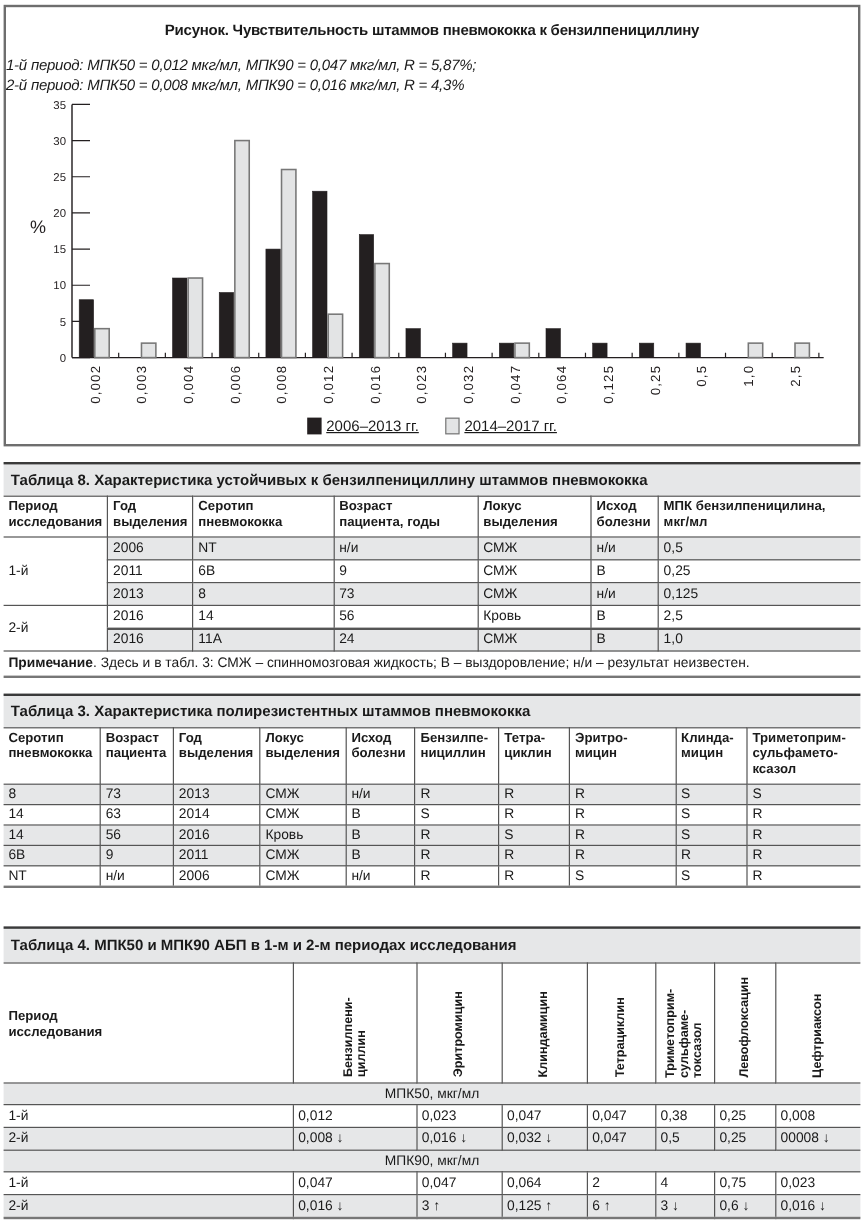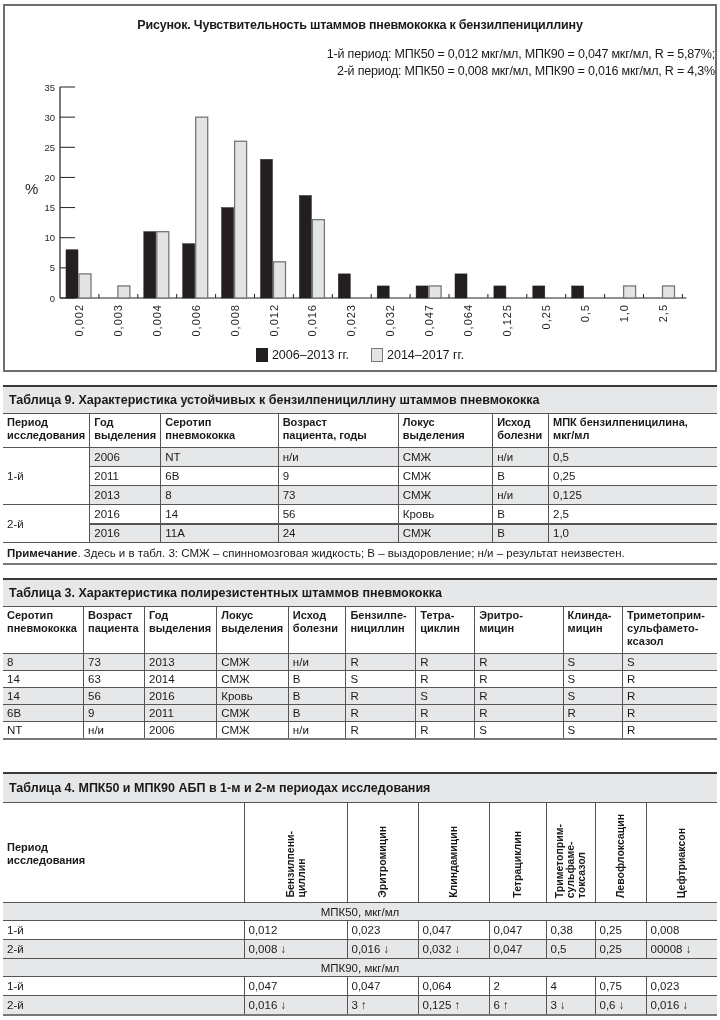--- a/index.html
+++ b/index.html
@@ -1,22 +1,22 @@
 <!DOCTYPE html>
 <html><head>
 <meta charset="utf-8">
 <style>
   * { box-sizing: border-box; margin: 0; padding: 0; }
   body { width: 720px; height: 1020px; background: #fff; font-family: "Liberation Sans", sans-serif; color: #1a1a1a; position: relative; overflow: hidden; }
   .fig { position: absolute; left: 3px; top: 4px; width: 714px; height: 368px; border: 2px solid #6e6e6e; }
   .fig-title { position: absolute; left: 0; right: 0; top: 12px; text-align: center; font-weight: bold; font-size: 12.5px; letter-spacing: -0.2px; }
-  .fig-sub { position: absolute; left: 0; right: 0; text-align: right; font-size: 12.5px; letter-spacing: -0.2px; }
+  .fig-sub { position: absolute; left: 0; right: 0; text-align: left; font-size: 12.5px; letter-spacing: -0.2px; font-style: italic; }
   svg.chart { position: absolute; left: 0; top: 0; }
   .legend { position: absolute; top: 342px; left: 0; right: 0; display: flex; justify-content: center; gap: 22px; font-size: 12.5px; }
-  .legend-item { display: flex; align-items: center; gap: 4px; }
+  .legend-item { display: flex; align-items: center; gap: 4px; text-decoration: underline; }
   .sw { width: 12px; height: 14px; display: inline-block; }
   .sw.dark { background: #231f20; }
   .sw.light { background: #e3e4e5; border: 1.5px solid #777; }
 
   .tbl-block { position: absolute; left: 3px; width: 714px; }
   .tbl-cap { background: #e6e7e8; border-top: 2px solid #3a3a3a; font-weight: bold; font-size: 12.5px; padding: 0 6px; display: flex; align-items: center; }
   table { border-collapse: collapse; width: 100%; font-size: 11.5px; }
   td, th { border: 1px solid #555; padding: 0 4px; text-align: left; vertical-align: middle; font-weight: normal; }
   table tr td:first-child, table tr th:first-child { border-left: none; }
   table tr td:last-child, table tr th:last-child { border-right: none; }
@@ -117,21 +117,21 @@
       <span>2006–2013 гг.</span>
     </div>
     <div class="legend-item">
       <span class="sw light"></span>
       <span>2014–2017 гг.</span>
     </div>
   </div>
 </div>
 
 <div class="tbl-block" style="top:385px">
-  <div class="tbl-cap" style="height:28px">Таблица 9. Характеристика устойчивых к бензилпенициллину штаммов пневмококка</div>
+  <div class="tbl-cap" style="height:28px">Таблица 8. Характеристика устойчивых к бензилпенициллину штаммов пневмококка</div>
   <table id="t2">
       <tbody>
         <tr style="height:34px">
           <th style="width:82px">Период<br>исследования</th>
           <th style="width:64px">Год<br>выделения</th>
           <th style="width:120px">Серотип<br>пневмококка</th>
           <th style="width:124px">Возраст<br>пациента, годы</th>
           <th style="width:96px">Локус<br>выделения</th>
           <th style="width:56px">Исход<br>болезни</th>
           <th style="width:172px">МПК бензилпеницилина,<br>мкг/мл</th>

